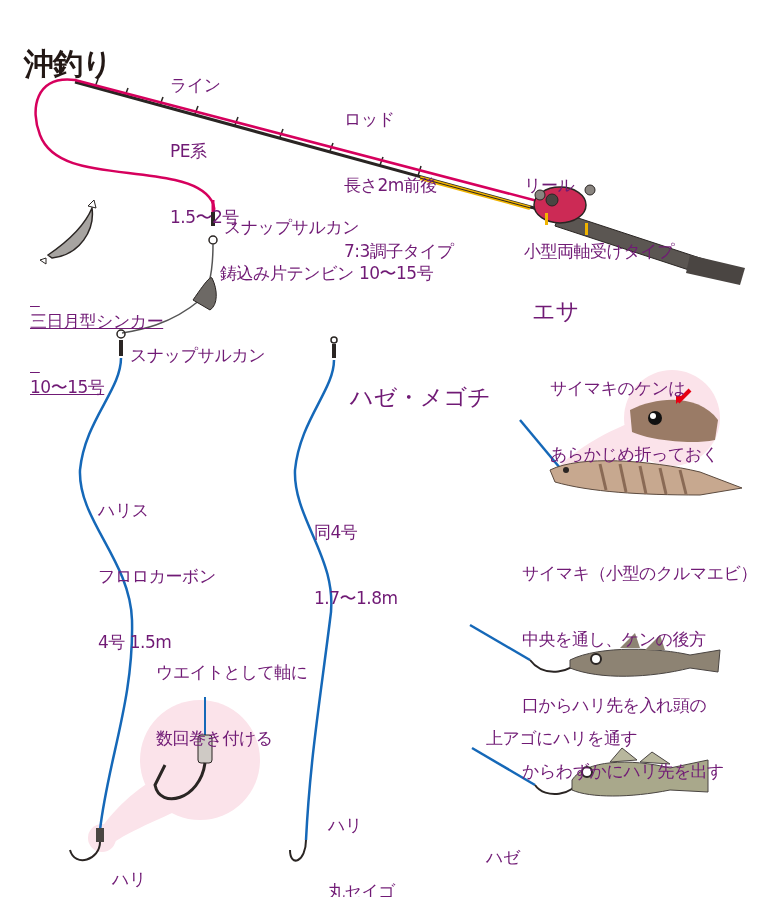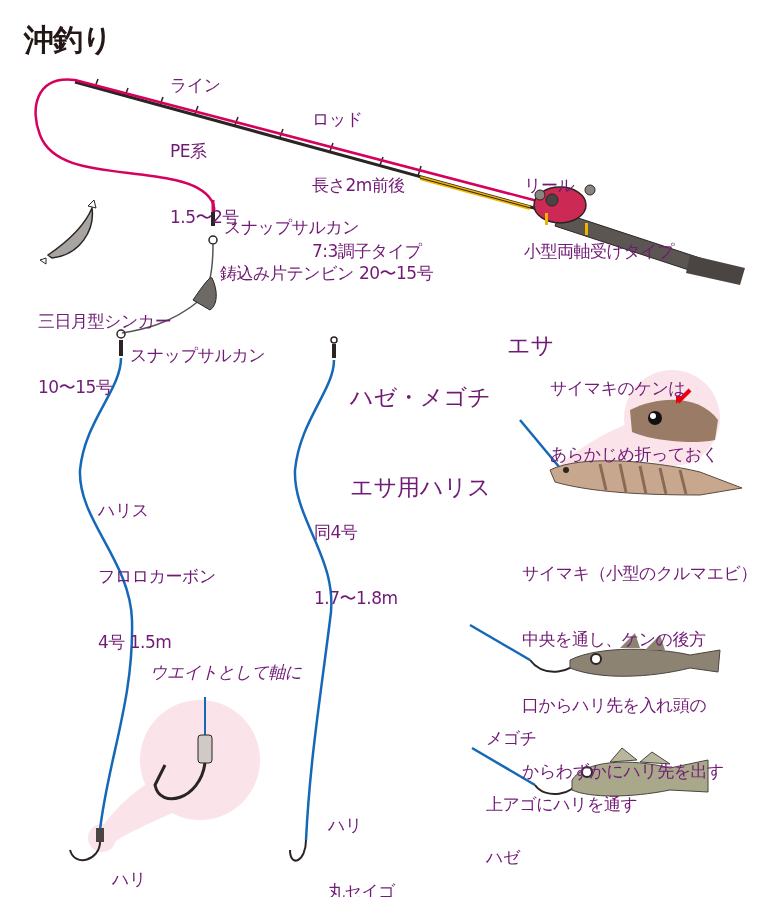--- a/index.html
+++ b/index.html
@@ -1,20 +1,20 @@
 <!DOCTYPE html>
 <html><head>
 <meta charset="utf-8">
 <style>
   html, body { margin:0; padding:0; background:#ffffff; }
   body { width:768px; height:897px; position:relative; overflow:hidden;
          font-family:"DejaVu Sans","Liberation Sans",sans-serif; color:#231815; }
   svg.art { position:absolute; left:0; top:0; }
   .lbl { position:absolute; font-size:17px; line-height:22px; white-space:pre; letter-spacing:-0.5px; color:#701a75; }
-  .title { position:absolute; font-size:30px; font-weight:bold; letter-spacing:-1px; }
+  .title { position:absolute; font-size:30px; font-weight:bold; letter-spacing:-1px;margin-top:24px; }
   .big { font-size:23px; line-height:30px; font-weight:normal; letter-spacing:0; }
   .line { display:block; }
 </style>
 </head>
 <body>
 
 <svg class="art" width="768" height="897" viewBox="0 0 768 897">
 
   <g>
     <path d="M560 465 C600 430 640 420 660 410 L690 440 C650 450 610 465 575 478 Z" fill="#fbe3ea"></path>
@@ -136,90 +136,89 @@
 </svg>
 
 <div class="title" style="left:24px;top:20px;">沖釣り</div>
 
 <div class="lbl" style="left:170px;top:30px;">
   <span class="line">ライン</span>
   <span class="line">PE系</span>
   <span class="line">1.5〜2号</span>
 </div>
 
-<div class="lbl" style="left:312px;top:64px;">
+<div class="lbl" style="left:344px;top:64px;">
   <span class="line">ロッド</span>
   <span class="line">長さ2m前後</span>
   <span class="line">7:3調子タイプ</span>
 </div>
 
 <div class="lbl" style="left:524px;top:130px;">
   <span class="line">リール</span>
   <span class="line">小型両軸受けタイプ</span>
 </div>
 
 <div class="lbl" style="left:224px;top:216px;">スナップサルカン</div>
 
-<div class="lbl" style="left:38px;top:266px;">
+<div class="lbl" style="left:30px;top:266px;text-decoration:underline;">
   <span class="line">三日月型シンカー</span>
   <span class="line">10〜15号</span>
 </div>
 
-<div class="lbl" style="left:220px;top:262px;">鋳込み片テンビン 20〜15号</div>
+<div class="lbl" style="left:220px;top:262px;">鋳込み片テンビン 10〜15号</div>
 
 <div class="lbl" style="left:130px;top:344px;">スナップサルカン</div>
 
 <div class="lbl" style="left:98px;top:455px;">
   <span class="line">ハリス</span>
   <span class="line">フロロカーボン</span>
   <span class="line">4号 1.5m</span>
 </div>
 
 <div class="lbl big" style="left:350px;top:322px;">
   <span class="line">ハゼ・メゴチ</span>
-  <span class="line">エサ用ハリス</span>
 </div>
 
 <div class="lbl" style="left:314px;top:477px;">
   <span class="line">同4号</span>
   <span class="line">1.7〜1.8m</span>
 </div>
 
-<div class="lbl" style="left:150px;top:617px;font-style:italic;">
+<div class="lbl" style="left:156px;top:617px;">
   <span class="line">ウエイトとして軸に</span>
+  <span class="line">数回巻き付ける</span>
 </div>
 
 <div class="lbl" style="left:112px;top:824px;">
   <span class="line">ハリ</span>
   
 </div>
 
 <div class="lbl" style="left:328px;top:770px;">
   <span class="line">ハリ</span>
   <span class="line">丸セイゴ</span>
   
   
 </div>
 
-<div class="lbl big" style="left:507px;top:296px;margin-top:34px;">エサ</div>
+<div class="lbl big" style="left:532px;top:296px;">エサ</div>
 
 <div class="lbl" style="left:550px;top:333px;">
   <span class="line">サイマキのケンは</span>
   <span class="line">あらかじめ折っておく</span>
 </div>
 
 <div class="lbl" style="left:486px;top:518px;margin-left:36px;">
   <span class="line">サイマキ（小型のクルマエビ）</span>
   <span class="line">中央を通し、ケンの後方</span>
   <span class="line">口からハリ先を入れ頭の</span>
   <span class="line">からわずかにハリ先を出す</span>
 </div>
 
 <div class="lbl" style="left:486px;top:683px;">
-  <span class="line">メゴチ</span>
   <span class="line">上アゴにハリを通す</span>
 </div>
 
 <div class="lbl" style="left:486px;top:802px;">
   <span class="line">ハゼ</span>
   
   
 </div>
 
 </body></html>

